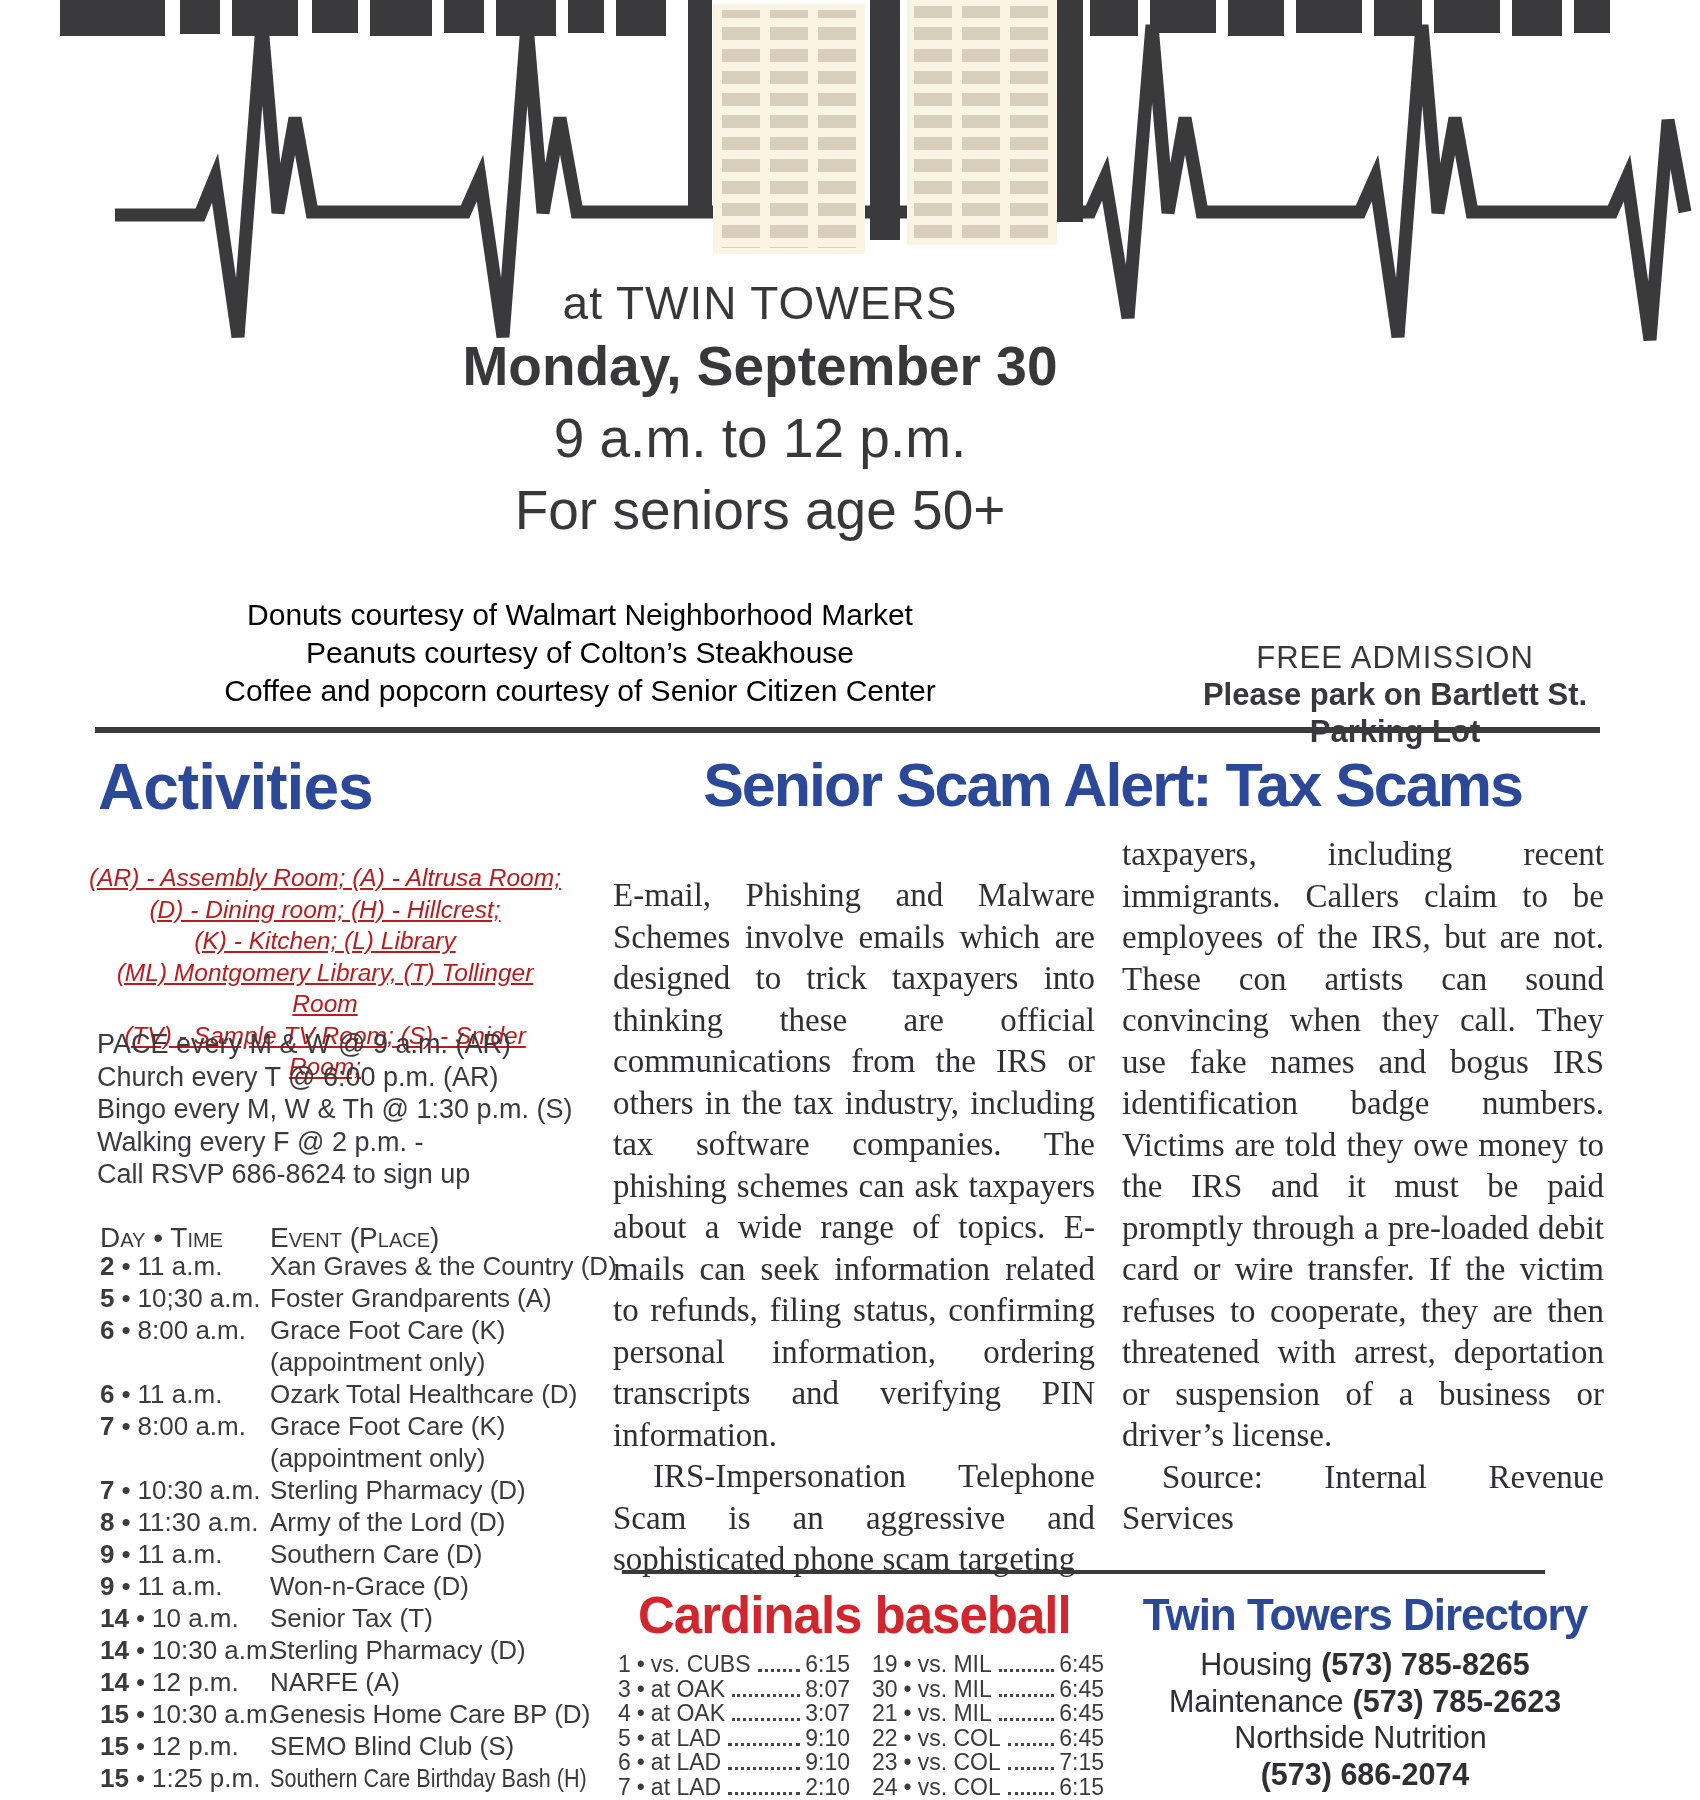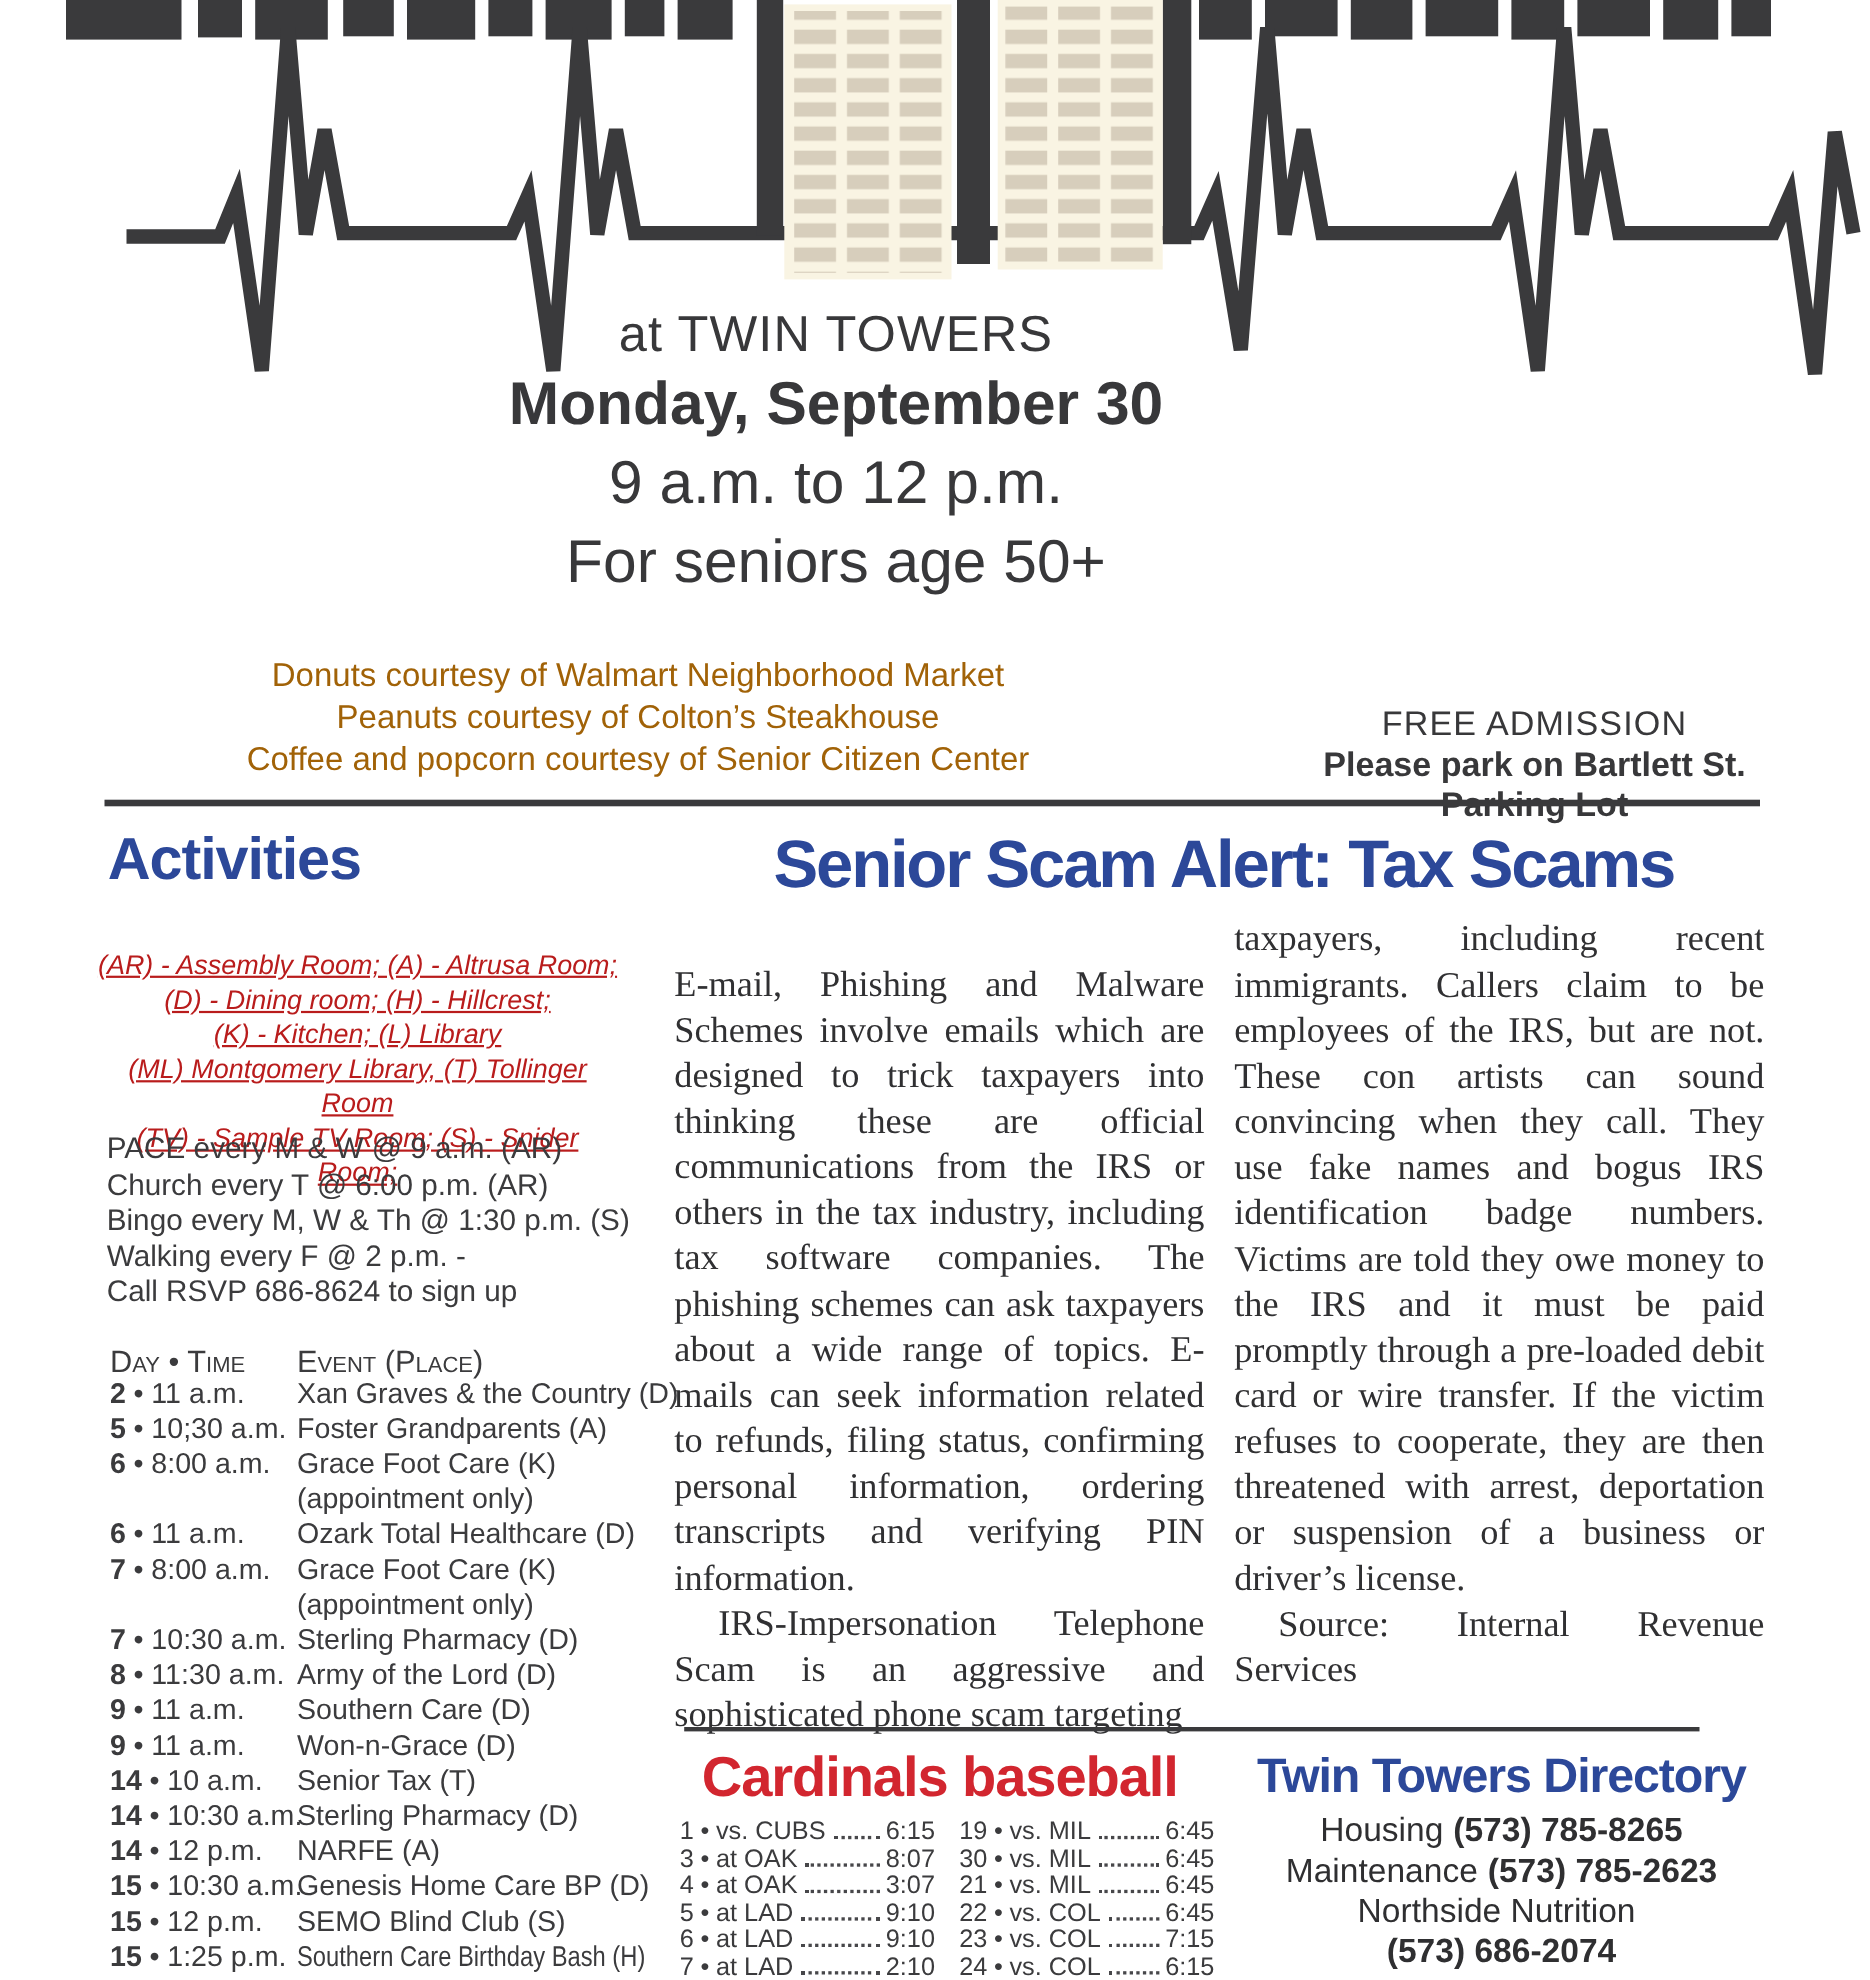--- a/index.html
+++ b/index.html
@@ -5,28 +5,28 @@
   html,body{margin:0;padding:0;background:#fff;}
   .page{position:relative;width:1700px;height:1800px;background:#fff;overflow:hidden;
         font-family:"Liberation Sans","DejaVu Sans",sans-serif;color:#38383a;}
   .abs{position:absolute;}
 
   
   .hero{left:10px;top:276px;width:1500px;text-align:center;}
   .hero-loc{font-size:46px;letter-spacing:1px;}
   .hero-date{font-size:55px;font-weight:700;line-height:72px;}
   .hero-line{font-size:55px;line-height:72px;}
-  .courtesy{left:85px;top:596px;width:990px;text-align:center;font-size:30px;line-height:38px;color:#a16207;}
+  .courtesy{left:85px;top:596px;width:990px;text-align:center;font-size:30px;line-height:38px;color:#000000;}
   .admission{left:1140px;top:600px;width:510px;text-align:center;font-size:31px;line-height:37px;}
   .adm1{letter-spacing:1px;margin-top:39px;}
   .adm-bold{font-weight:700;}
   .rule1{left:95px;top:727px;width:1505px;height:6px;background:#3a3a3c;}
 
   
-  .h-act{left:98px;top:750px;font-size:54px;font-weight:700;letter-spacing:-1px;}
+  .h-act{left:98px;top:750px;font-size:64px;font-weight:700;letter-spacing:-1px;}
   .h-scam{left:620px;top:750px;width:985px;text-align:center;font-size:61px;font-weight:700;letter-spacing:-2px;}
 
   
   .legend{left:85px;top:862px;width:480px;text-align:center;font-style:italic;
           font-size:24.5px;line-height:31.5px;color:#b91c1c;text-decoration:underline;}
   .recurring{left:97px;top:1028px;width:520px;font-size:27px;line-height:32.5px;color:#3b3b3d;}
   .sched-head{left:100px;top:1222px;width:520px;font-variant:small-caps;font-size:28px;color:#3b3b3d;}
   .sched-head .ev{position:absolute;left:170px;top:0;}
   .sched{left:100px;top:1250px;width:540px;font-size:26px;color:#3b3b3d;}
   .arow{position:relative;line-height:32px;white-space:nowrap;}

